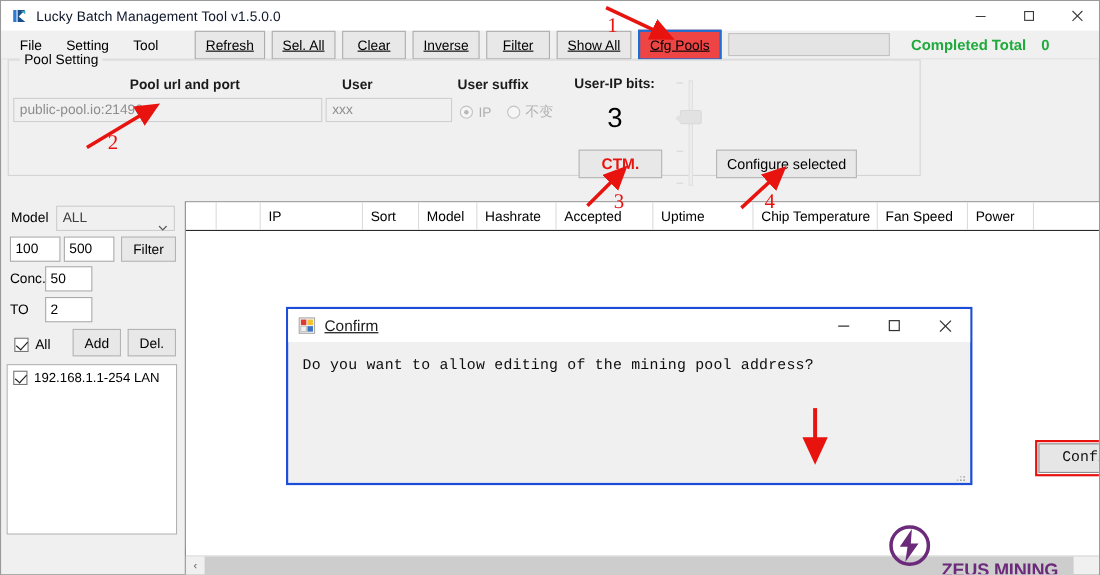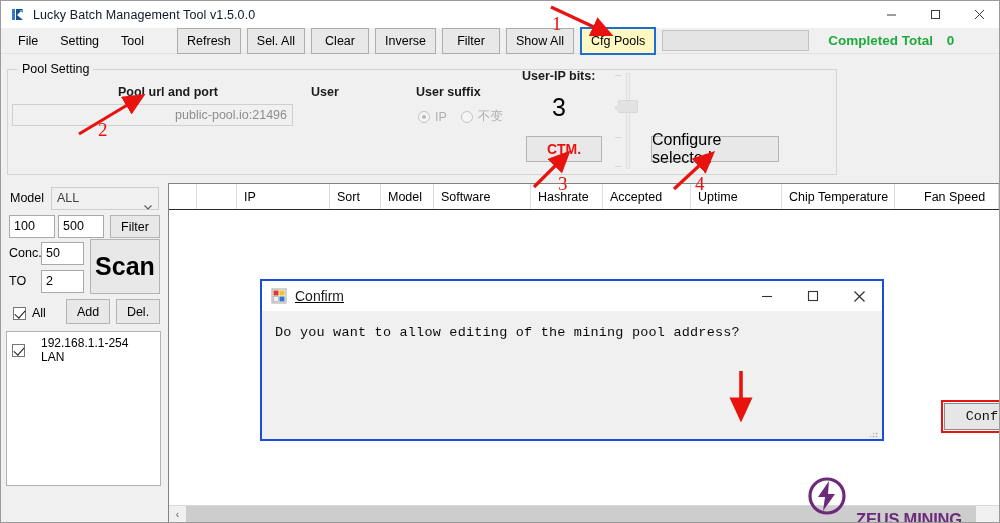--- a/index.html
+++ b/index.html
@@ -54,43 +54,42 @@
   .menuitem {
     font-size: 12.5px; color: #000; padding: 3px 9px; margin-left: 4px;
   }
   .menuitem.first { margin-left: 8px; }
   .tbtn {
     height: 21px; min-width: 58px;
     background: #e8e8e8;
     border: 1px solid #adadad;
     font-size: 12.5px; color: #000;
     display: flex; align-items: center; justify-content: center;
-    padding: 12px 9px; margin-left: 6px;
+    padding: 12px 9px; margin-left: 6px; text-decoration: underline;
   }
   .tbtn.first-btn { margin-left: 24px; }
   .tbtn.focused {
     border: 2px solid #1b6fd4;
-    background: #fef9c3;
+    background: #ef4444;
   }
   .tb-textbox {
     height: 21px; width: 147px; margin-left: 6px;
     background: #e4e4e4; border: 1px solid #c2c2c2;
   }
   .completed {
     margin-left: 19px;
     font-size: 13.5px; color: #1faa3c; font-weight: 600;
   }
   .completed .num { margin-left: 10px; }
 
   
   .groupbox {
-    position: absolute; left: 6px; top: 68px; width: 830px; height: 106px;
+    position: absolute; left: 6px; top: 53px; width: 830px; height: 106px;
     border: 1px solid #d4d4d4;
     background: #f0f0f0;
-    text-align: right;
   }
   .group-title {
     position: absolute; left: 10px; top: -8px;
     background: #f0f0f0; padding: 0 4px;
     font-size: 12.5px; color: #000;
   }
   .lbl-hdr {
     position: absolute; font-size: 12.5px; font-weight: 700; color: #1b1b1b;
   }
   .tbox {
@@ -140,21 +139,21 @@
     border-top: 4px solid transparent; border-bottom: 4px solid transparent;
     border-right: 5px solid #e2e2e2;
   }
   .track-tick {
     position: absolute; left: 9px; width: 6px; height: 1px; background: #d6d6d6;
   }
   .btn-gray {
     position: absolute; height: 26px;
     background: #e8e8e8; border: 1px solid #b4b4b4;
     display: flex; align-items: center; justify-content: center;
-    font-size: 16px; color: #000;
+    font-size: 13px; color: #000;
   }
   .btn-ctm { color: #e8130f; font-weight: 700; font-size: 14px; }
   .lp-label { position: absolute; font-size: 12.5px; color: #000; }
   .combo {
     position: absolute; left: 50px; top: 186px; width: 108px; height: 23px;
     background: #f0f0f0; border: 1px solid #cdcdcd;
     font-size: 12.5px; color: #3f3f3f;
     padding: 0 5px; line-height: 21px;
   }
   .combo .caret {
@@ -187,21 +186,21 @@
   .all-row {
     position: absolute; left: 12px; top: 305px;
     display: flex; align-items: center; gap: 6px;
     font-size: 12.5px;
   }
   .listbox {
     position: absolute; left: 5px; top: 330px; width: 155px; height: 155px;
     background: #ffffff; border: 1px solid #b2b2b2;
   }
   .list-item {
-    display: flex; align-items: center; gap: 16px;
+    display: flex; align-items: center; gap: 6px;
     padding: 4px 5px 0 5px; font-size: 12px; color: #000;
   }
 
   
   .grid {
     position: absolute; left: 167px; top: 182px; width: 833px; height: 341px;
     background: #ffffff; border: 1px solid #828282;
   }
   .grid-head {
     display: flex; height: 26px; background: #ffffff;
@@ -343,20 +342,21 @@
   </div>
 
   <div class="groupbox">
     <span class="group-title">Pool Setting</span>
 
     <span class="lbl-hdr" style="left:110px; top:15px;">Pool url and port</span>
     <span class="lbl-hdr" style="left:303px; top:15px;">User</span>
     <span class="lbl-hdr" style="left:408px; top:15px;">User suffix</span>
 
     <div class="tbox" style="left:4px; top:34px; width:281px;">public-pool.io:21496</div>
+    <div class="tbox" style="left:288px; top:34px; width:115px;">xxx</div>
 
     <div class="radio-wrap" style="left:410px; top:38px;">
       <span class="radio on"></span>
       <span>IP</span>
       <span class="radio" style="margin-left:9px;"></span>
       <span>不变</span>
     </div>
   </div>
 
   <span class="ipbits-lbl">User-IP bits:</span>
@@ -385,21 +385,20 @@
   </div>
 
   <div class="inp" style="left:8px; top:214px; width:46px;">100</div>
   <div class="inp" style="left:57px; top:214px; width:46px;">500</div>
   <div class="sbtn" style="left:109px; top:214px; width:50px; height:23px;">Filter</div>
 
   <span class="lp-label" style="position:absolute; left:8px; top:245px;">Conc.</span>
   <div class="inp" style="left:40px; top:241px; width:43px;">50</div>
   <span class="lp-label" style="position:absolute; left:8px; top:273px;">TO</span>
   <div class="inp" style="left:40px; top:269px; width:43px;">2</div>
-  <div class="sbtn scanbtn" style="left:89px; top:238px; width:70px; height:55px;">Scan</div>
 
   <div class="all-row">
     <span class="chk on"></span>
     <span>All</span>
   </div>
   <div class="sbtn" style="left:65px; top:298px; width:44px; height:25px;">Add</div>
   <div class="sbtn" style="left:115px; top:298px; width:44px; height:25px;">Del.</div>
 
   <div class="listbox">
     <div class="list-item">
@@ -408,26 +407,25 @@
     </div>
   </div>
 
   <div class="grid">
     <div class="grid-head" id="grid-head">
         <div class="gh" style="width: 28px; flex: 0 0 auto;"></div>
         <div class="gh" style="width: 40px; flex: 0 0 auto;"></div>
         <div class="gh" style="width: 93px; flex: 0 0 auto;">IP</div>
         <div class="gh" style="width: 51px; flex: 0 0 auto;">Sort</div>
         <div class="gh" style="width: 53px; flex: 0 0 auto;">Model</div>
-        <div class="gh" style="width: 97px; flex: 0 0 auto;">Software</div>
         <div class="gh" style="width: 72px; flex: 0 0 auto;">Hashrate</div>
         <div class="gh" style="width: 88px; flex: 0 0 auto;">Accepted</div>
         <div class="gh" style="width: 91px; flex: 0 0 auto;">Uptime</div>
         <div class="gh" style="width: 113px; flex: 0 0 auto;">Chip Temperature</div>
-        <div class="gh" style="width: 82px; flex: 0 0 auto; margin-left: 22px;">Fan Speed</div>
+        <div class="gh" style="width: 82px; flex: 0 0 auto;">Fan Speed</div>
         <div class="gh" style="width: 60px; flex: 0 0 auto;">Power</div>
       </div>
     <div class="grid-body"></div>
     <div class="hscroll">
       <div class="hs-arrow">‹</div>
       <div class="hs-thumb"></div>
     </div>
   </div>
 
   <div class="watermark">

